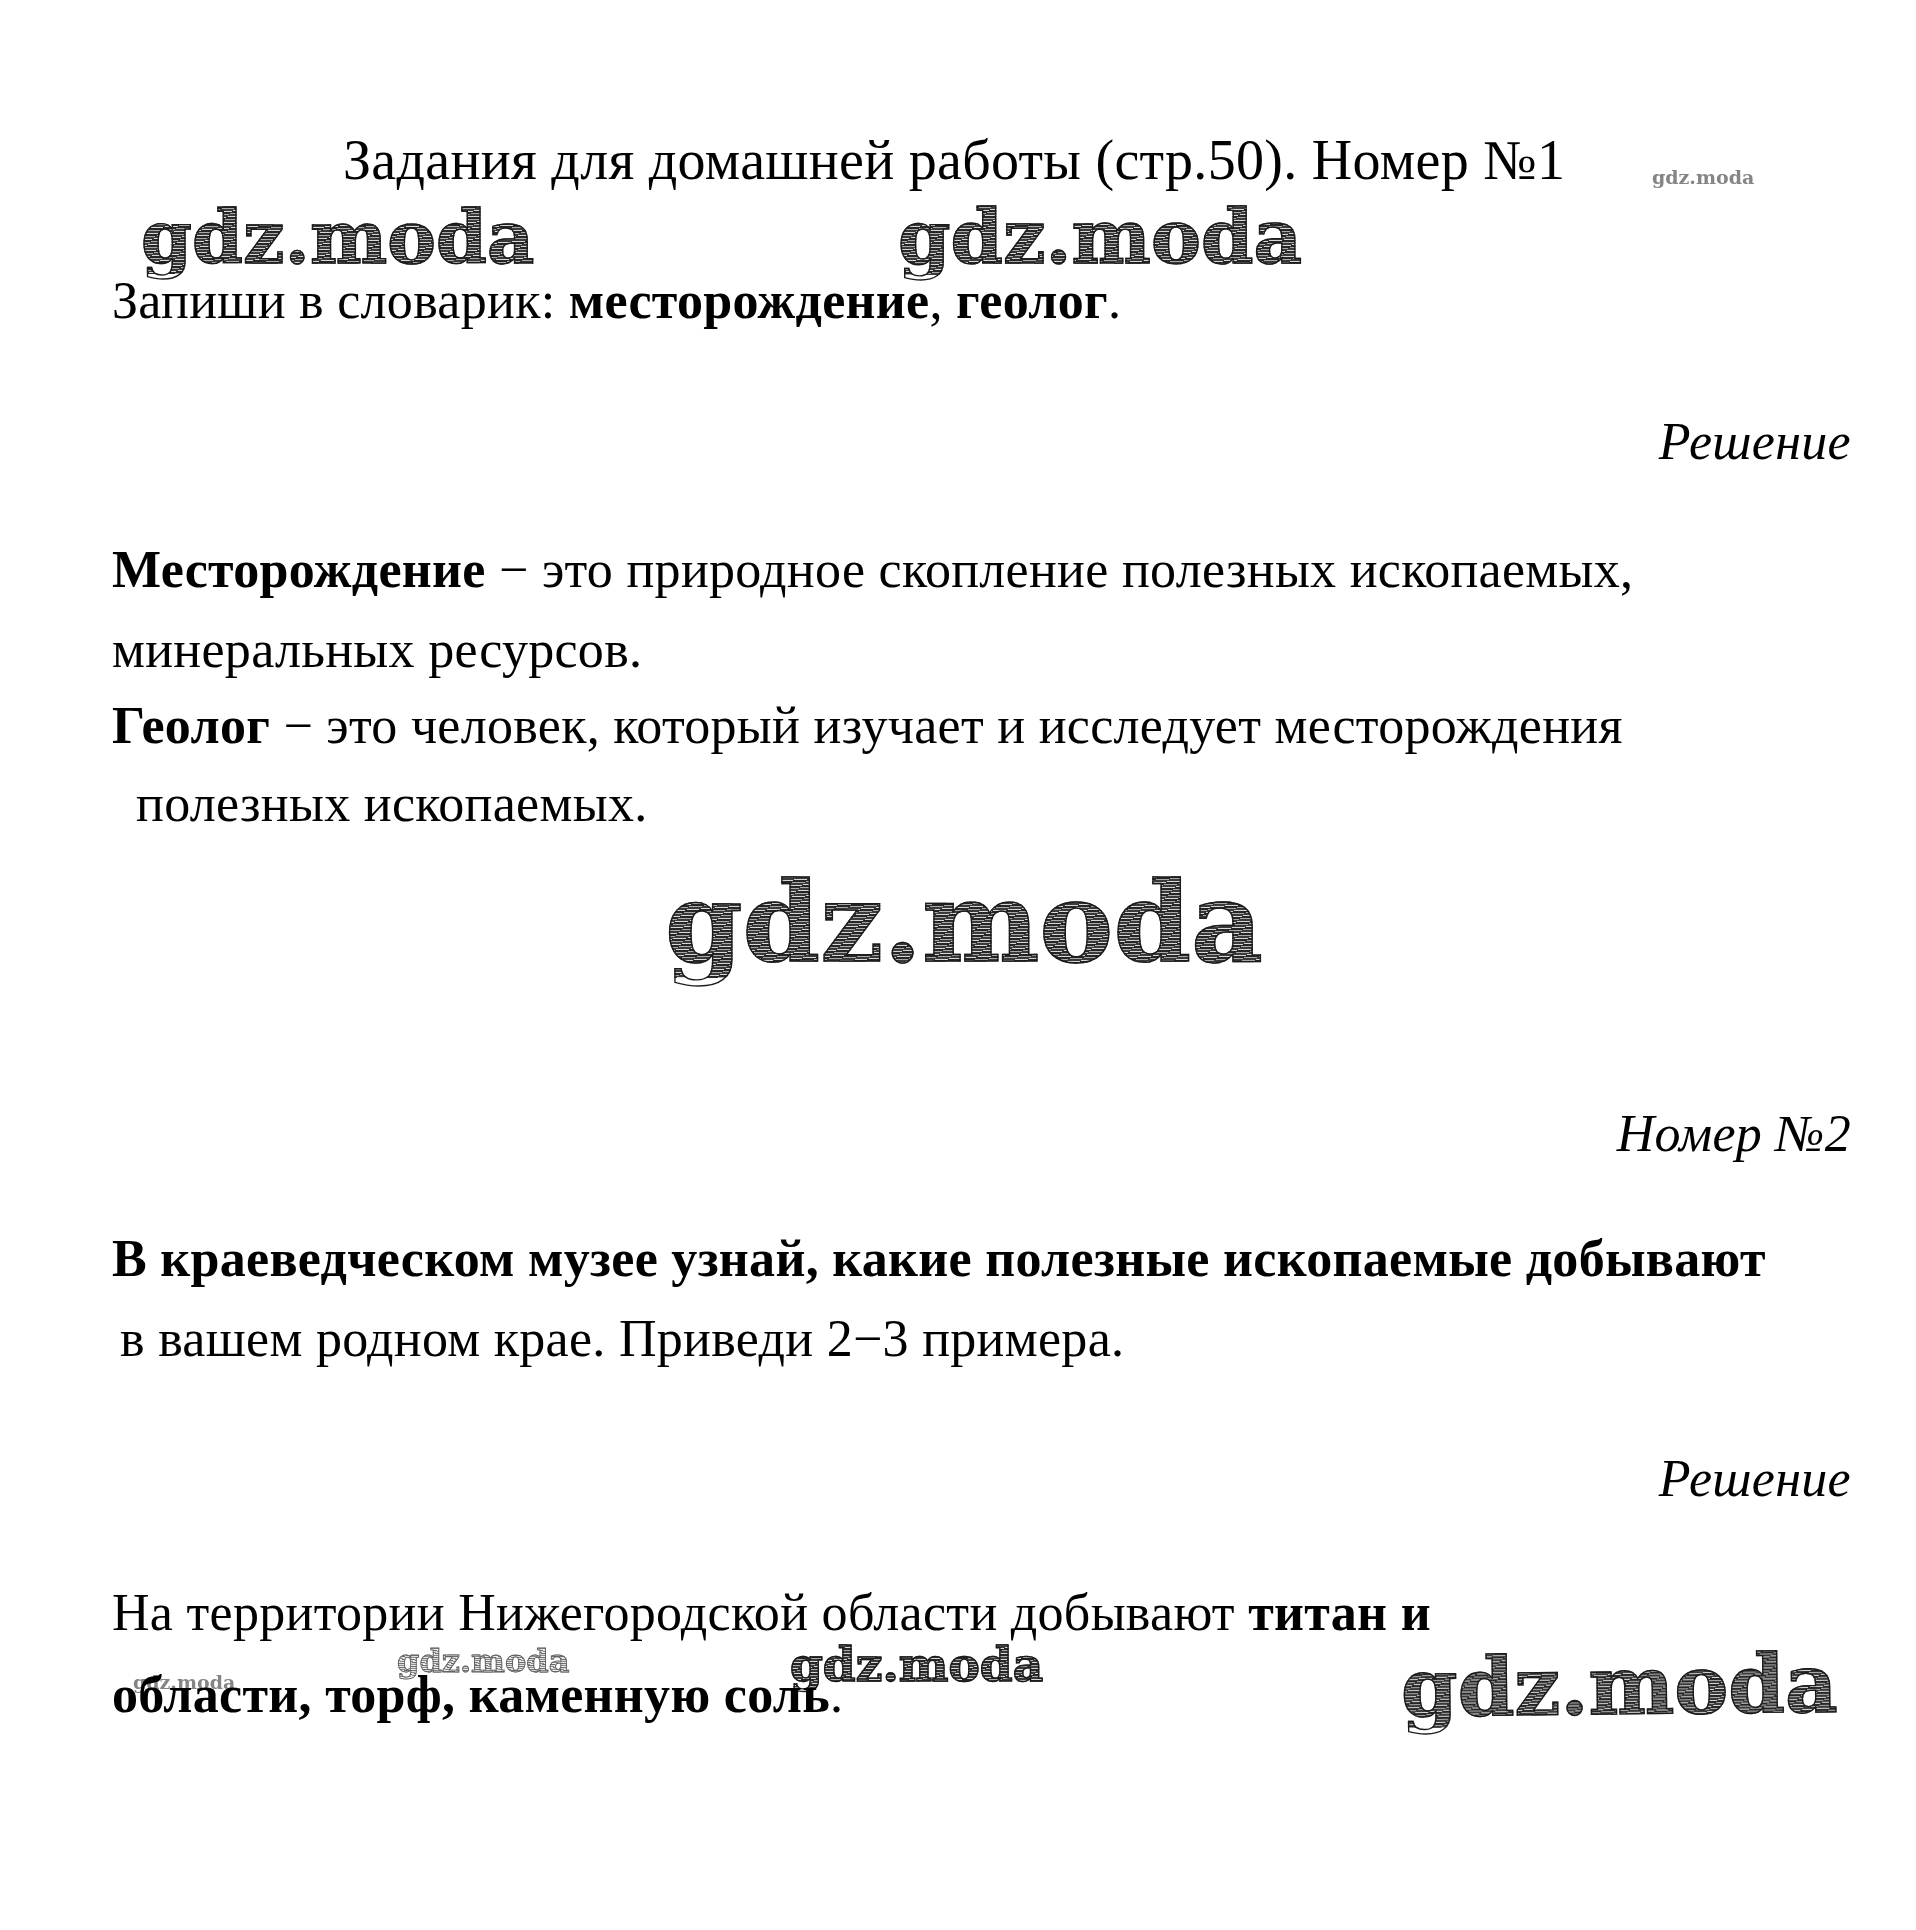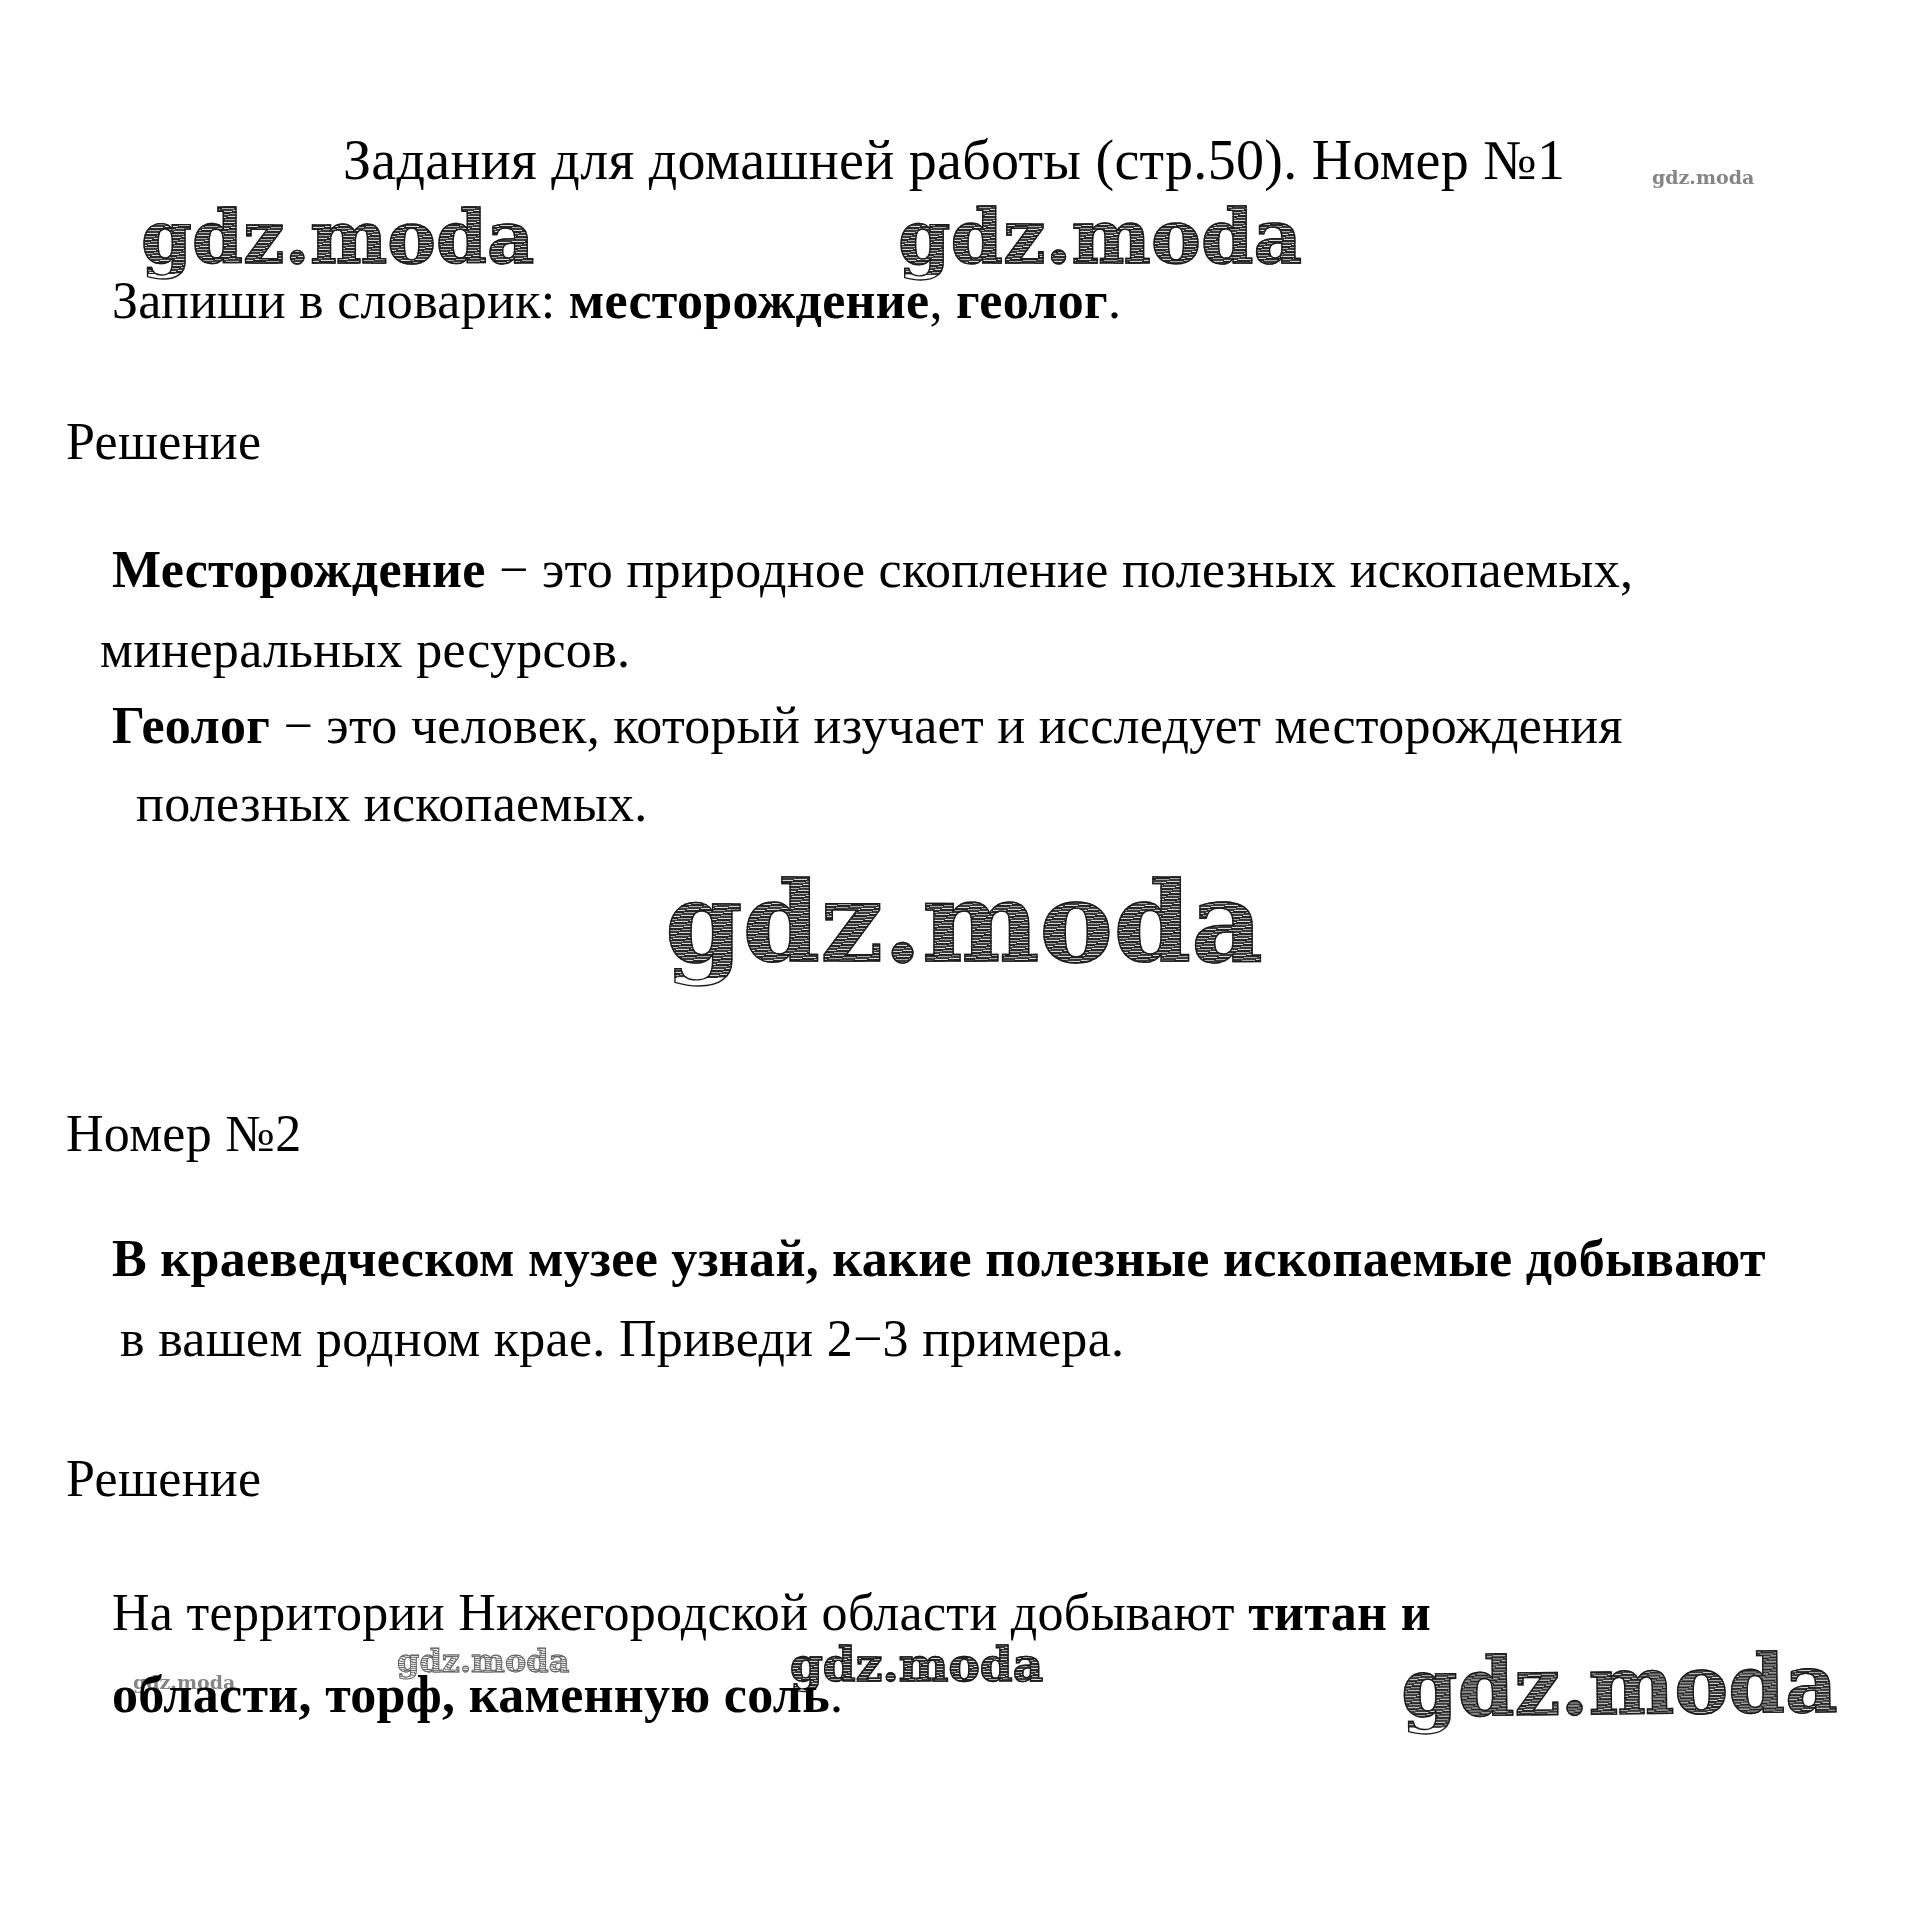--- a/index.html
+++ b/index.html
@@ -15,21 +15,22 @@
   .line {
     position: absolute;
     white-space: nowrap;
     font-size: 52px;
     line-height: 1;
     letter-spacing: 0.3px;
   }
   .centered {
     left: 66px;
     right: 66px;
-    text-align: left;
+    text-align: right;
+    font-style: italic;
   }
   .title-line { font-size: 56px; }
   b, .bold { font-weight: bold; }
 
   
   .wm {
     position: absolute;
     white-space: nowrap;
     font-family: "DejaVu Serif", serif;
     font-weight: 700;
@@ -71,21 +72,21 @@
   .wm-bot-tiny   { left: 133px;  top: 1673px; font-size: 19px; }
   .wm-bot-med1   { left: 397px;  top: 1645px; font-size: 32px; }
   .wm-bot-med2   { left: 790px;  top: 1641px; font-size: 47px; }
   .wm-bot-large  { left: 1401px; top: 1645px; font-size: 81px; transform: rotate(-0.6deg); }
 
   
   .pos-title   { left: 343px; top: 132px; }
   .pos-zap     { left: 112px; top: 275px; }
   .pos-resh1   { top: 416px; }
   .pos-d1l1    { left: 112px; top: 544px; }
-  .pos-d1l2    { left: 100px; top: 624px; }
+  .pos-d1l2    { left: 112px; top: 624px; }
   .pos-d2l1    { left: 112px; top: 700px; }
   .pos-d2l2    { left: 112px; top: 778px; margin-left: 24px; }
   .pos-nomer2  { top: 1108px; }
   .pos-t2l1    { left: 112px; top: 1233px; font-weight: bold; }
   .pos-t2l2    { left: 112px; top: 1313px; margin-left: 8px; }
   .pos-resh2   { top: 1453px; }
   .pos-a1      { left: 112px; top: 1587px; }
   .pos-a2      { left: 112px; top: 1669px; }
 </style>
 </head>

